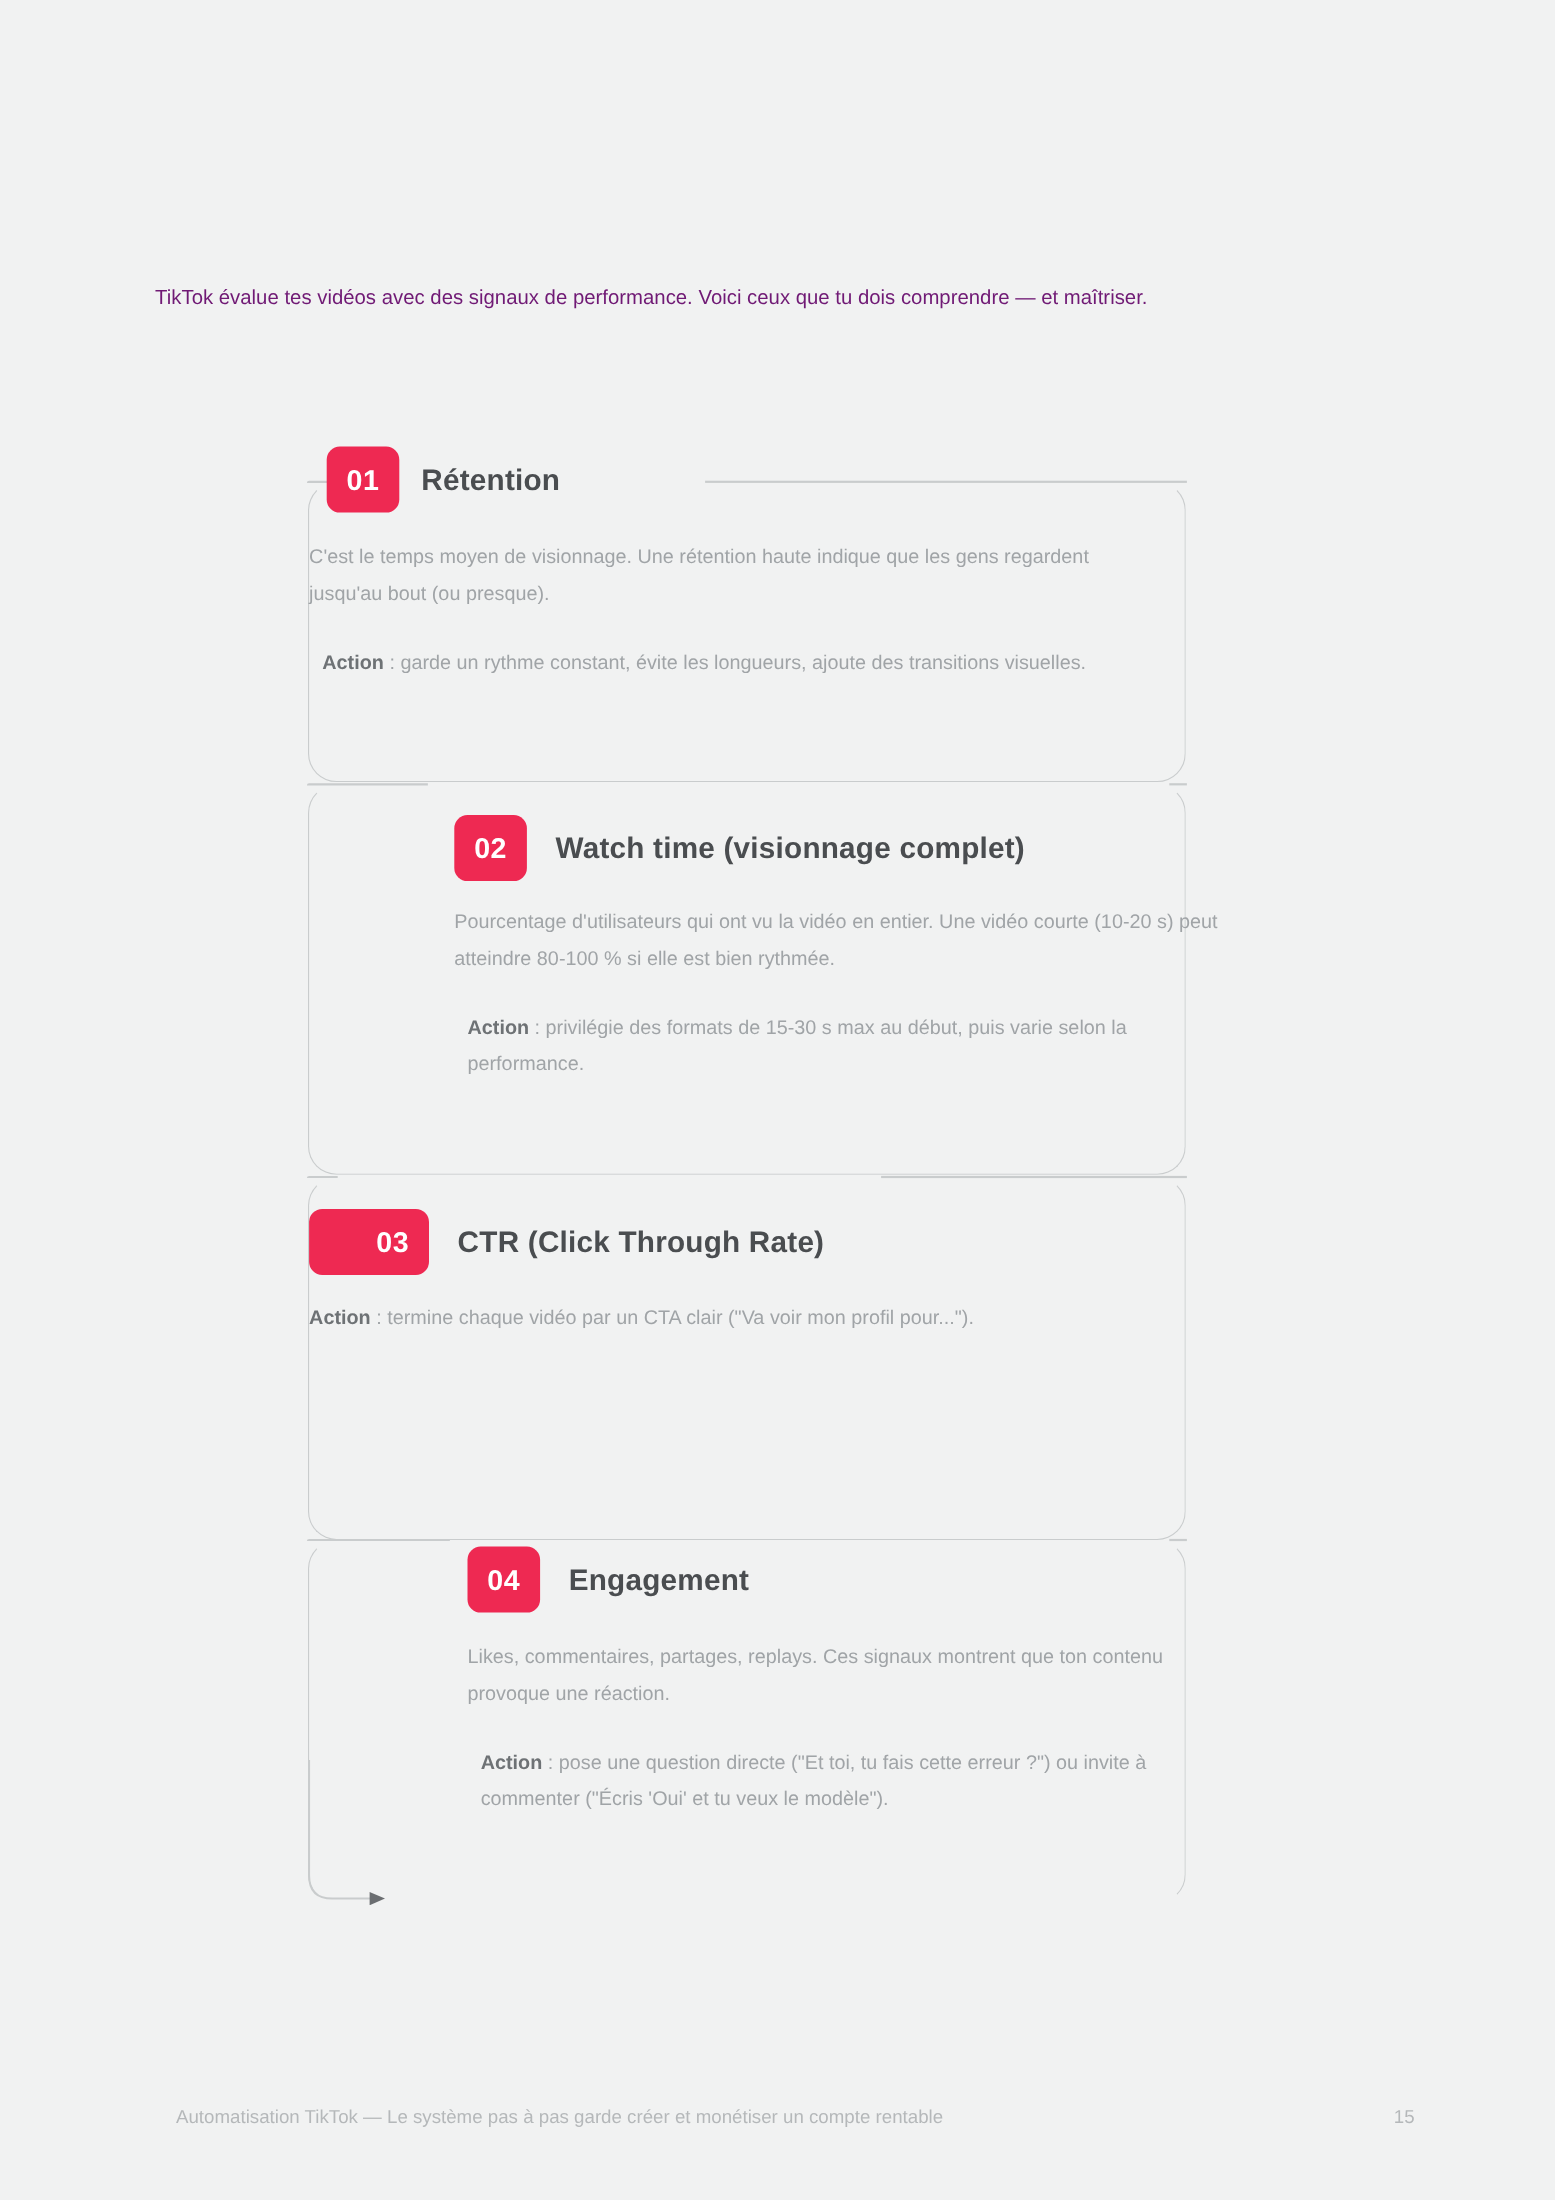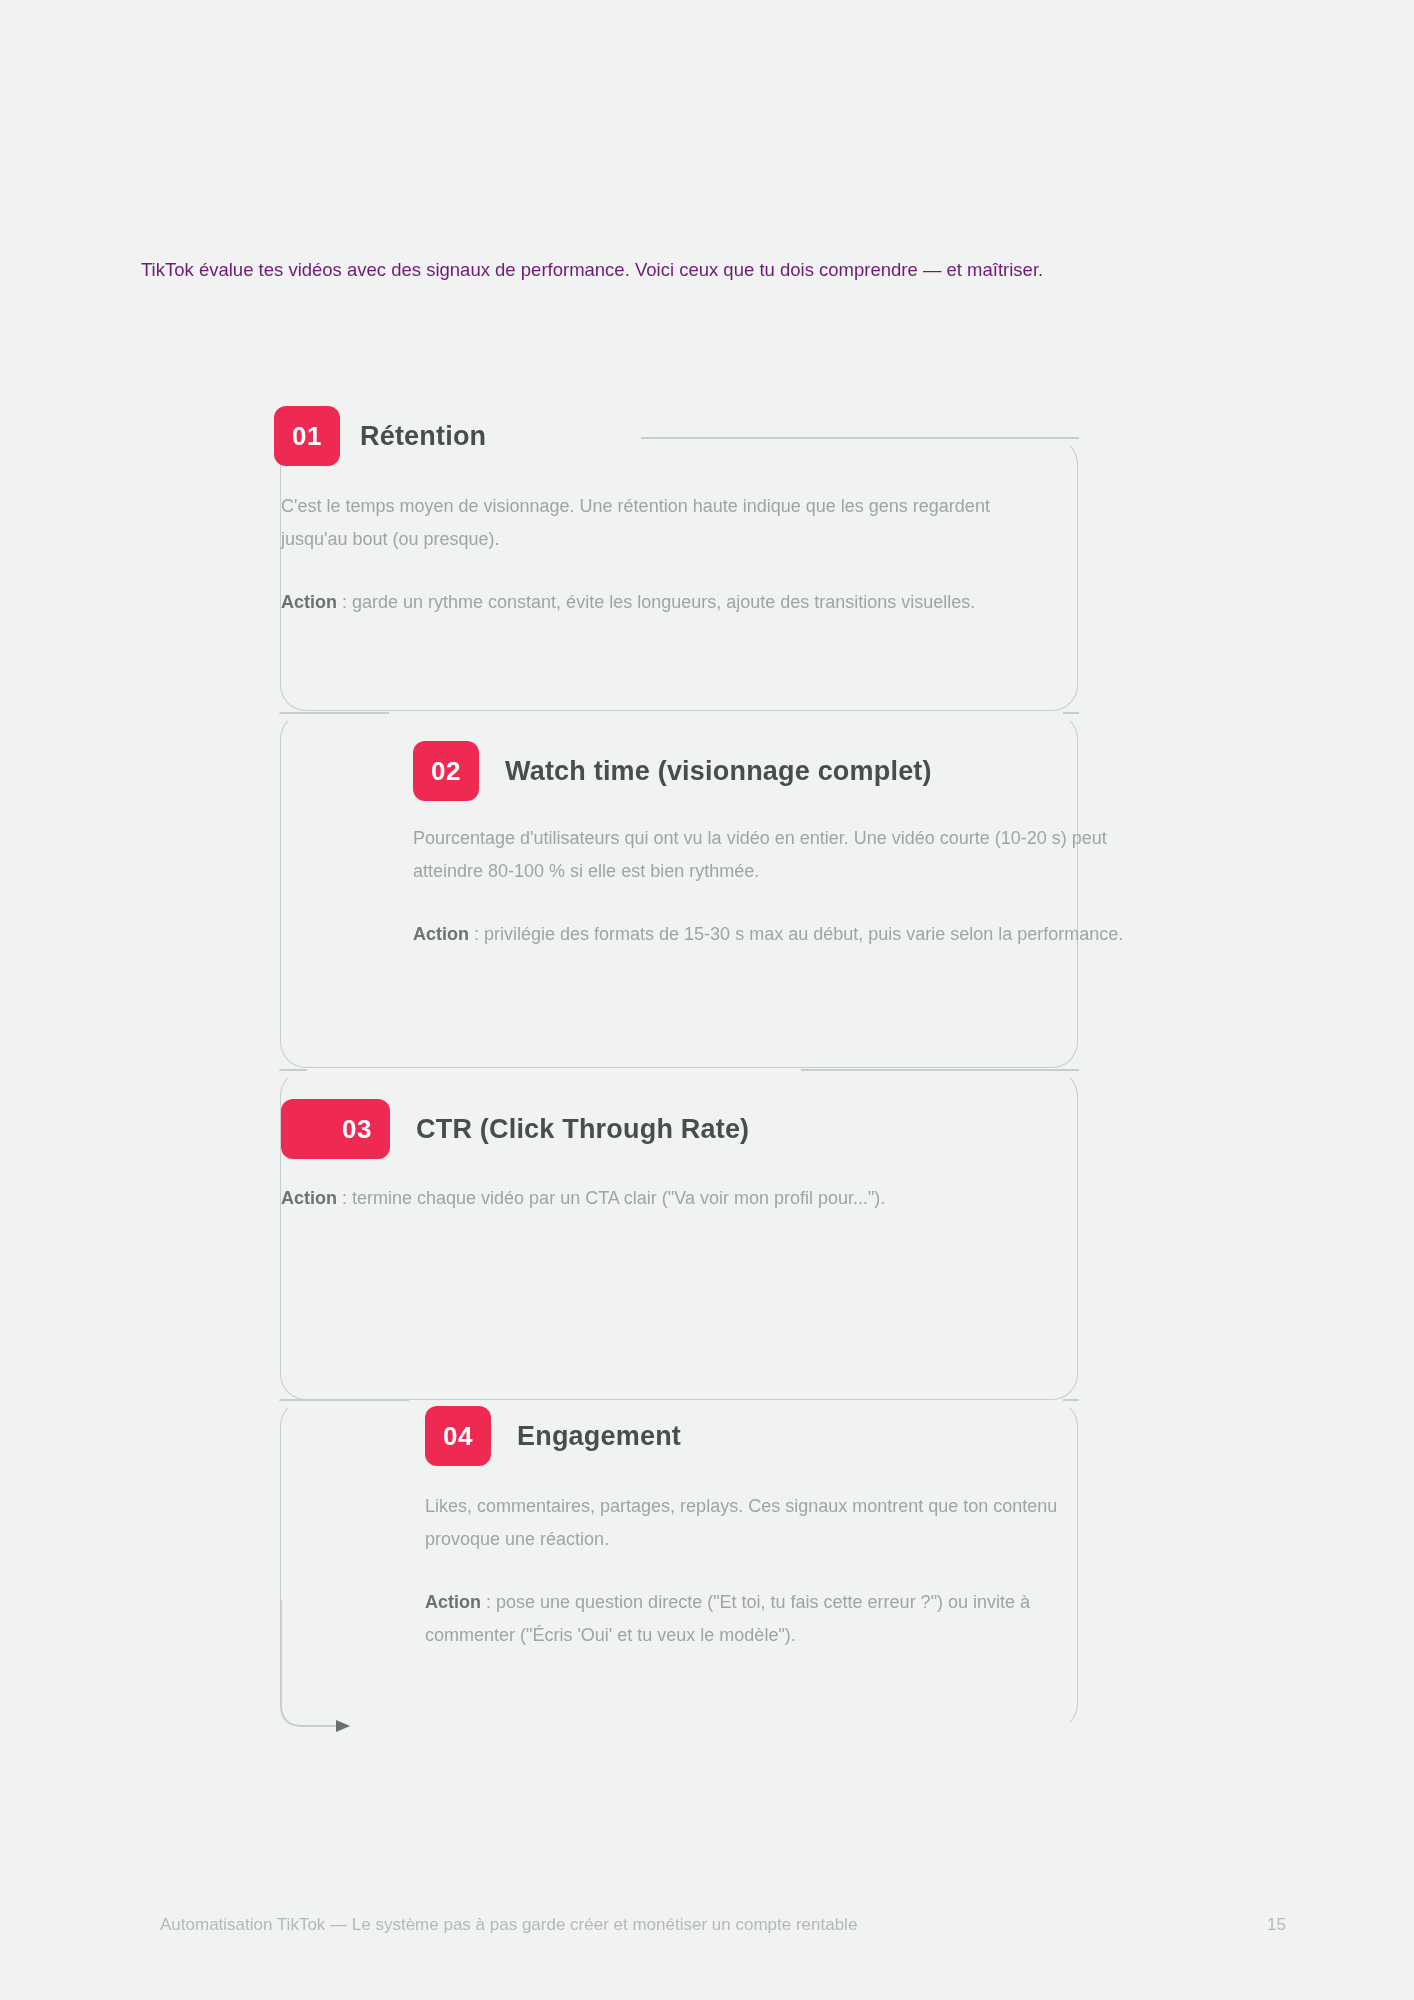--- a/index.html
+++ b/index.html
@@ -214,28 +214,29 @@
     position: absolute;
     font-size: 18px;
     line-height: 33px;
     color: #a0a4a7;
   }
   .card-body p {
     margin: 0;
   }
   .card-body p + p {
     margin-top: 30px;
+    margin-left: 12px;
   }
   .card-body b {
     color: #6e7275;
     font-weight: 700;
   }
 
   
-  .h1 { left: 274px; top: 405px; gap: 20px; }
+  .h1 { left: 297px; top: 405px; gap: 20px; }
   .b1 { left: 281px; top: 490px; width: 720px; }
 
   .h2 { left: 413px; top: 740px; }
   .b2 { left: 413px; top: 822px; width: 720px; }
 
   .h3 { left: 281px; top: 1098px; }
   .b3 { left: 281px; top: 1182px; width: 730px; }
 
   .h4 { left: 425px; top: 1405px; }
   .b4 { left: 425px; top: 1490px; width: 650px; }

